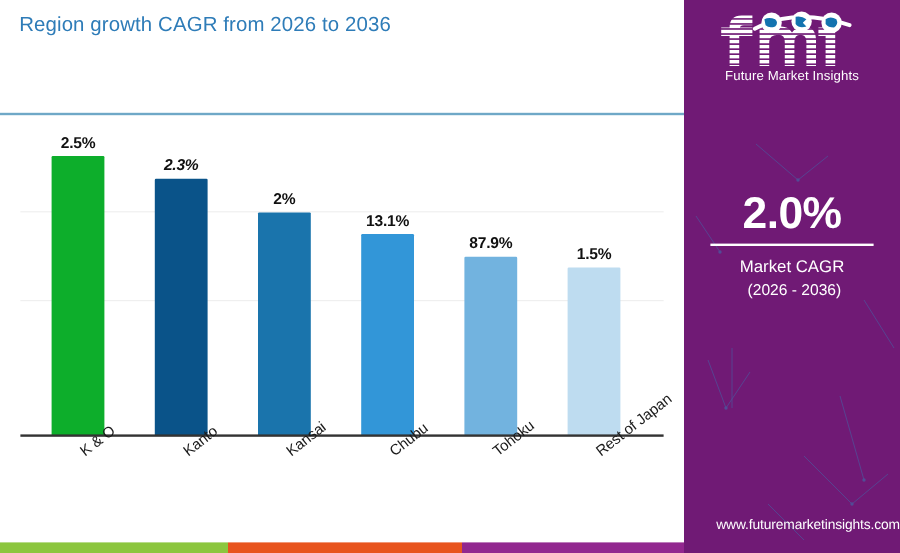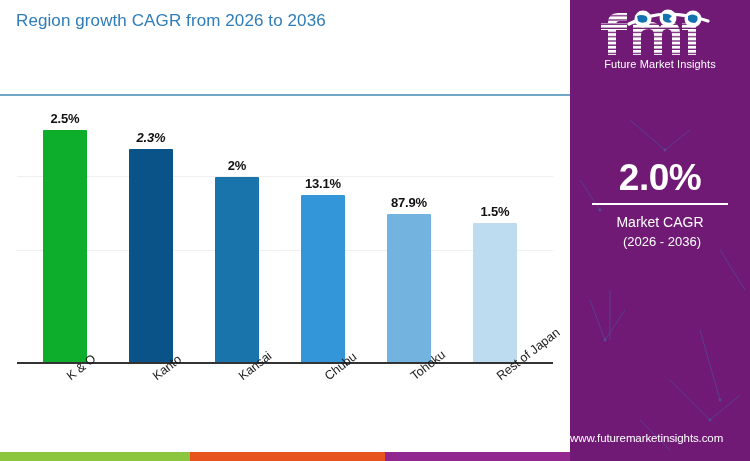--- a/index.html
+++ b/index.html
@@ -224,21 +224,21 @@
     width: 184px;
     text-align: center;
     color: #ffffff;
     font-size: 13px;
   }
   #site-url {
     position: absolute;
     left: 0;
     top: 432px;
     width: 180px;
-    text-align: left;
+    text-align: right;
     color: #ffffff;
     font-size: 11.5px;
     letter-spacing: -0.1px;
   }
 </style>
 </head>
 <body>
 
 <div id="infographic">
 

